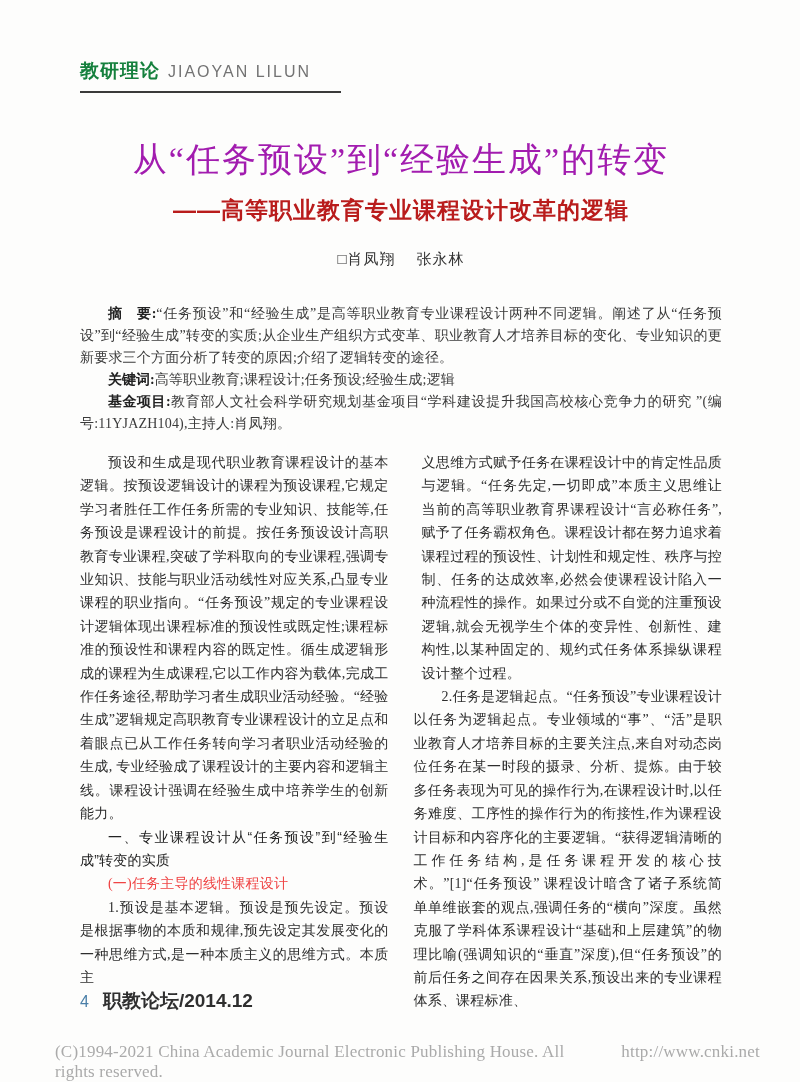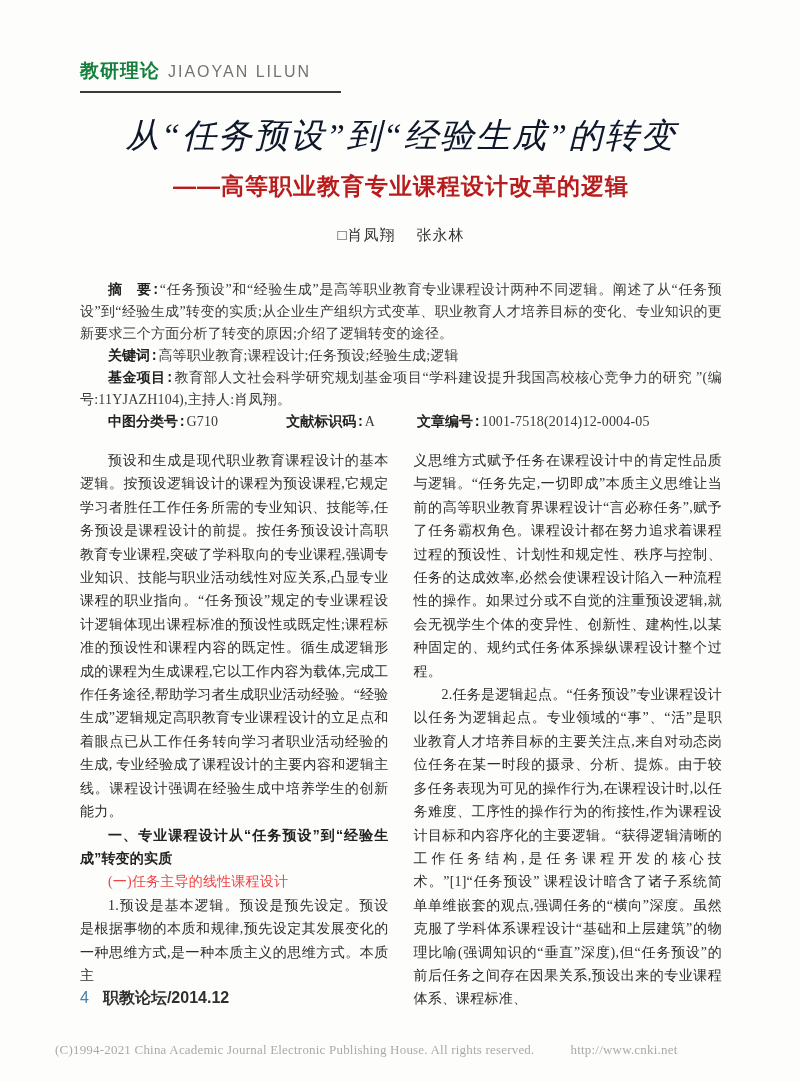--- a/index.html
+++ b/index.html
@@ -23,76 +23,76 @@
     font-size: 19px; font-weight: bold; color: #15803d; letter-spacing: 1px;
   }
   .journal-header .py {
     font-family: "Liberation Sans", "DejaVu Sans", sans-serif;
     font-size: 16px; color: #737373; letter-spacing: 2px;
   }
 
   
   .title-block { text-align: center; }
   .article-title {
-    margin-top: 20px;
-    font-size: 34px; font-weight: 500; color: #0f172a; letter-spacing: 2px; font-style: italic;
+    margin-top: 44px;
+    font-size: 34px; font-weight: 500; color: #a21caf; letter-spacing: 2px;
   }
   .article-subtitle {
     margin-top: 12px;
     font-family: "Liberation Sans", "DejaVu Sans", sans-serif;
     font-size: 23px; font-weight: bold; color: #b91c1c; letter-spacing: 1px;
   }
   .article-authors {
     margin-top: 24px;
     font-family: "Liberation Sans", "DejaVu Sans", sans-serif;
     font-size: 15px; color: #333; letter-spacing: 1px;
   }
 
   
   .meta { margin-top: 34px; font-size: 14px; line-height: 22px; text-align: justify; color: #3a3a3a; }
   .meta p { text-indent: 28px; }
   .meta .lbl {
-    font-family: Liberation Mono, monospace;
+    font-family: Liberation Serif, serif;
     font-weight: bold; color: #222; font-style: normal;
   }
   .meta .val { letter-spacing: 0.2px; }
   .clc-row { display: flex; padding-left: 28px; margin-top: 0; }
   .clc-row .seg { white-space: nowrap; }
   .clc-row .seg + .seg-2 { margin-left: 68px; }
   .clc-row .seg + .seg-3 { margin-left: 42px; }
 
   
   .body-cols { display: flex; gap: 25px; margin-top: 16px; }
   .col { width: 309px; font-size: 14px; line-height: 23.4px; text-align: justify; color: #2d2d2d; letter-spacing: 0.2px; }
   .col p { text-indent: 28px; }
-  .col p.no-indent { text-indent: 0; }
+  .col p.no-indent { text-indent: 0; margin-left: 8px; }
   .col .h1 {
     font-family: "Liberation Sans", "DejaVu Sans", sans-serif;
-    font-weight: bold; color: #222; text-indent: 28px;
+    font-weight: normal; color: #222; text-indent: 28px;
   }
   .col .h2 { text-indent: 28px; color: #ef4444; }
 
   
   .page-footer {
     position: absolute; left: 80px; top: 988px;
     display: flex; align-items: baseline; gap: 14px;
   }
   .page-footer .num {
     font-family: "Liberation Sans", "DejaVu Sans", sans-serif;
     font-size: 16px; color: #4a7fa8;
   }
   .page-footer .journal {
     font-family: "Liberation Sans", "DejaVu Sans", sans-serif;
-    font-size: 16px; font-weight: bold; color: #2f2f2f;
+    font-size: 19px; font-weight: bold; color: #2f2f2f;
   }
 
   
   .copyright-bar {
     position: absolute; left: 55px; top: 1042px; right: 40px;
-    font-size: 13px; color: #aaaaaa; letter-spacing: 0.2px;
+    font-size: 17px; color: #aaaaaa; letter-spacing: 0.2px;
     display: flex; gap: 36px;
   }
 </style>
 </head>
 <body>
 
 <div class="page">
 
   <div class="journal-header">
     <span class="cn">教研理论</span>
@@ -102,25 +102,20 @@
   <div class="title-block">
     <div class="article-title">从“任务预设”到“经验生成”的转变</div>
     <div class="article-subtitle">——高等职业教育专业课程设计改革的逻辑</div>
     <div class="article-authors">□肖凤翔　 张永林</div>
   </div>
 
   <div class="meta">
     <p><span class="lbl">摘　要:</span><span class="val">“任务预设”和“经验生成”是高等职业教育专业课程设计两种不同逻辑。阐述了从“任务预设”到“经验生成”转变的实质;从企业生产组织方式变革、职业教育人才培养目标的变化、专业知识的更新要求三个方面分析了转变的原因;介绍了逻辑转变的途径。</span></p>
     <p><span class="lbl">关键词:</span><span class="val">高等职业教育;课程设计;任务预设;经验生成;逻辑</span></p>
     <p><span class="lbl">基金项目:</span><span class="val">教育部人文社会科学研究规划基金项目“学科建设提升我国高校核心竞争力的研究 ”(编号:11YJAZH104),主持人:肖凤翔。</span></p>
-    <div class="clc-row">
-      <span class="seg"><span class="lbl">中图分类号:</span><span class="val">G710</span></span>
-      <span class="seg seg-2"><span class="lbl">文献标识码:</span><span class="val">A</span></span>
-      <span class="seg seg-3"><span class="lbl">文章编号:</span><span class="val">1001-7518(2014)12-0004-05</span></span>
-    </div>
   </div>
 
   <div class="body-cols">
     <div class="col">
       <p>预设和生成是现代职业教育课程设计的基本逻辑。按预设逻辑设计的课程为预设课程,它规定学习者胜任工作任务所需的专业知识、技能等,任务预设是课程设计的前提。按任务预设设计高职教育专业课程,突破了学科取向的专业课程,强调专业知识、技能与职业活动线性对应关系,凸显专业课程的职业指向。“任务预设”规定的专业课程设计逻辑体现出课程标准的预设性或既定性;课程标准的预设性和课程内容的既定性。循生成逻辑形成的课程为生成课程,它以工作内容为载体,完成工作任务途径,帮助学习者生成职业活动经验。“经验生成”逻辑规定高职教育专业课程设计的立足点和着眼点已从工作任务转向学习者职业活动经验的生成, 专业经验成了课程设计的主要内容和逻辑主线。课程设计强调在经验生成中培养学生的创新能力。</p>
       <p class="h1">一、专业课程设计从“任务预设”到“经验生成”转变的实质</p>
       <p class="h2">(一)任务主导的线性课程设计</p>
       <p>1.预设是基本逻辑。预设是预先设定。预设是根据事物的本质和规律,预先设定其发展变化的一种思维方式,是一种本质主义的思维方式。本质主</p>
     </div>
     <div class="col">

